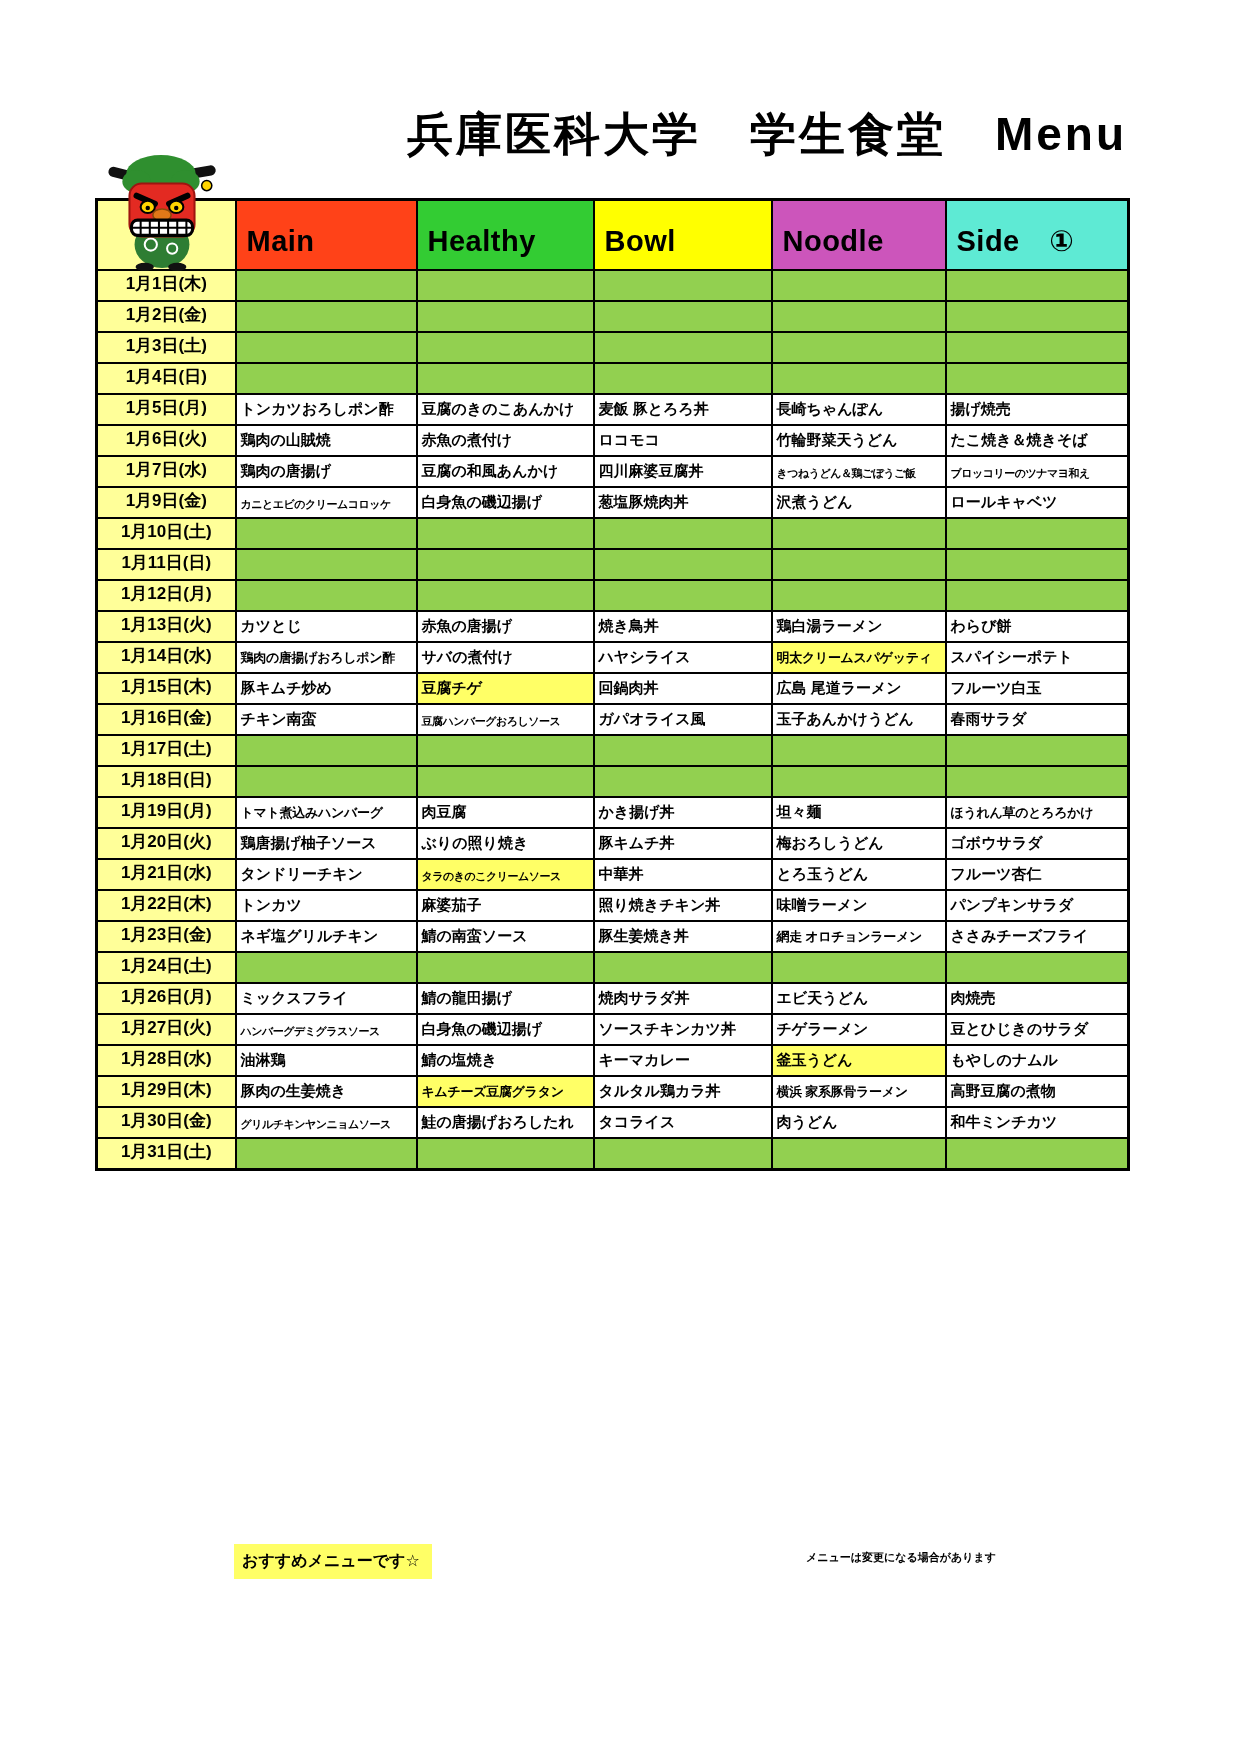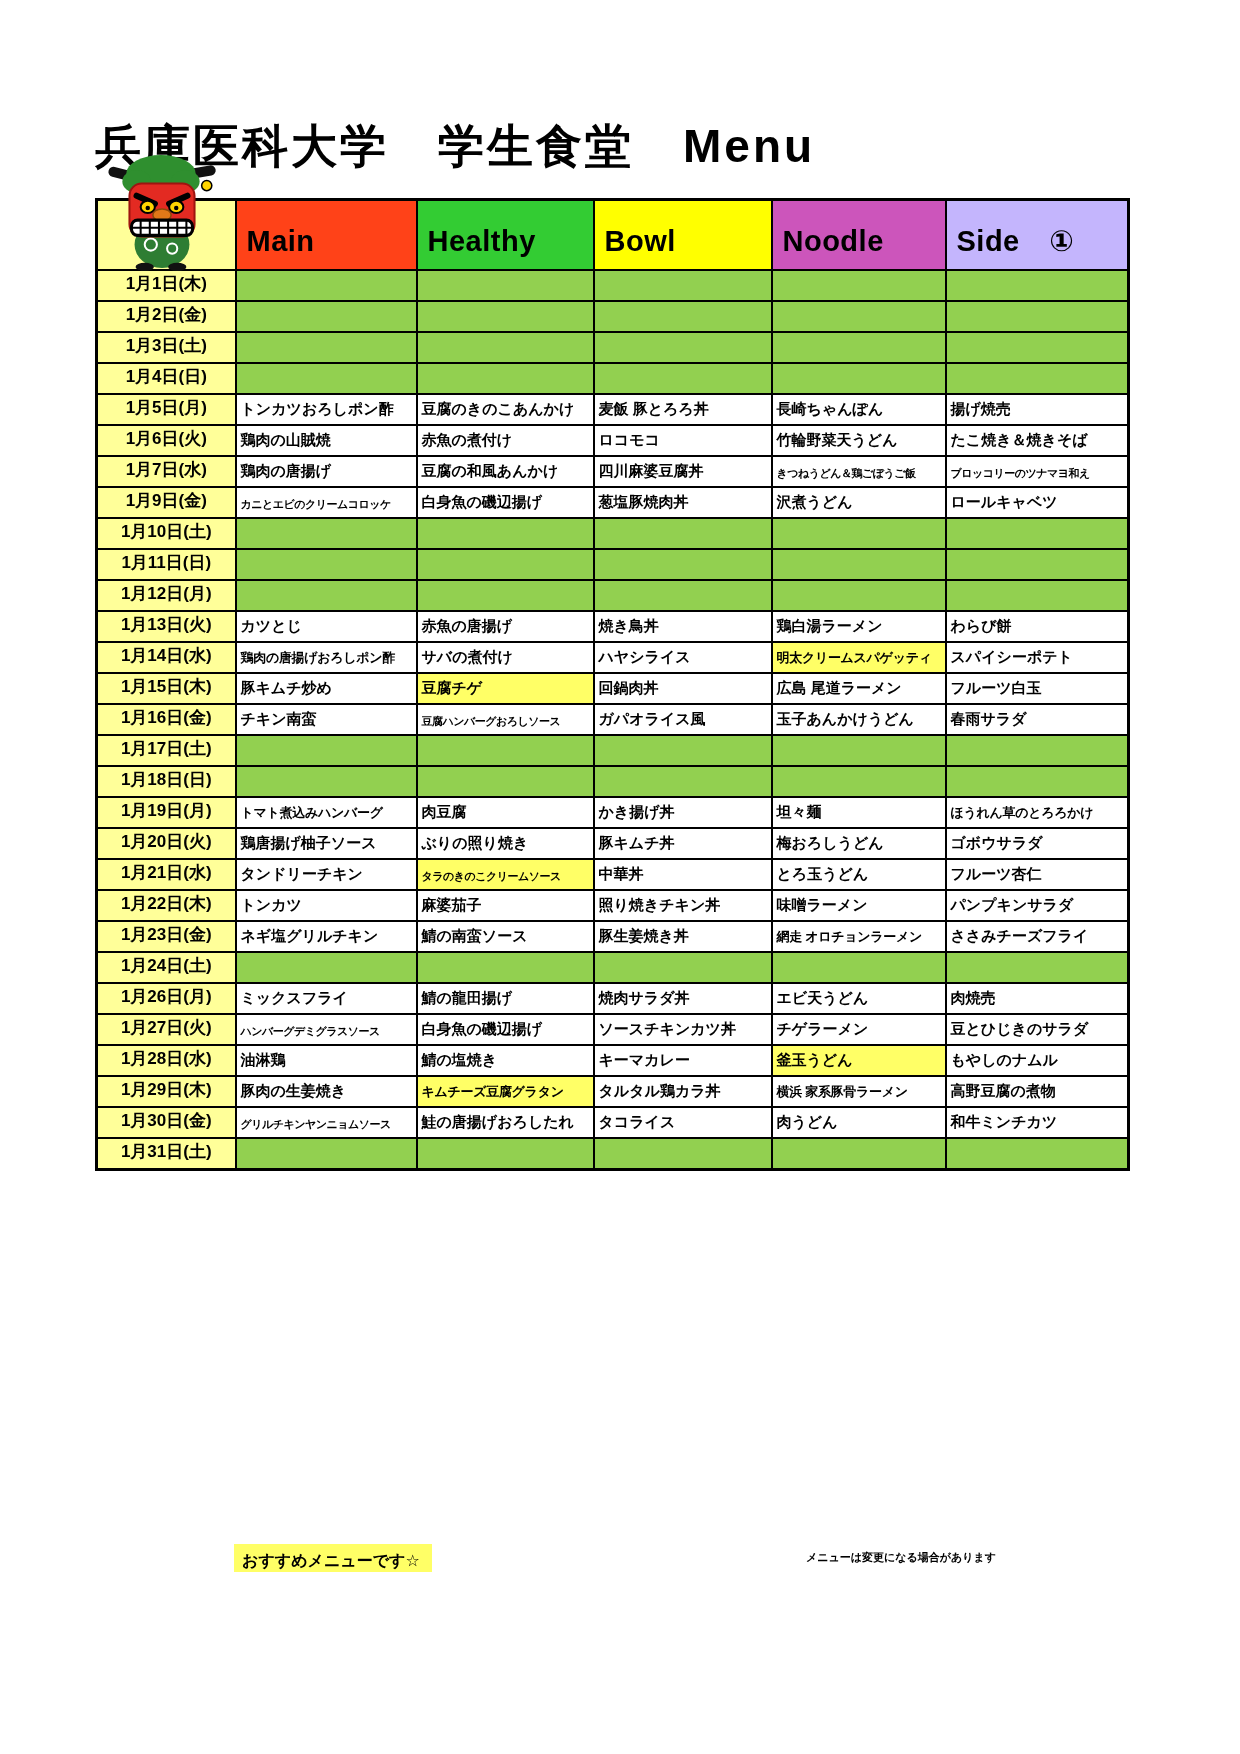--- a/index.html
+++ b/index.html
@@ -1,22 +1,22 @@
 <!DOCTYPE html>
 <html style="--date-bg: #FFFF99; --empty-bg: #92D050; --hl-bg: #FFFF66; --border: #000000;"><head>
 <meta charset="utf-8">
 <style>
   html,body{margin:0;padding:0;}
   body{
     width:1240px;height:1754px;background:#ffffff;position:relative;
     font-family:"Liberation Sans","DejaVu Sans",sans-serif;color:#000;
   }
   .title{
-    position:absolute;left:95px;top:116px;width:1032px;margin:0;
-    text-align:left;font-size:46px;font-weight:bold;letter-spacing:3px;
+    position:absolute;left:95px;top:104px;width:1032px;margin:0;
+    text-align:right;font-size:46px;font-weight:bold;letter-spacing:3px;
   }
   .menu-table{
     position:absolute;left:95px;top:198px;
     border-collapse:collapse;table-layout:fixed;
   }
   .menu-table th,.menu-table td{
     border:2px solid var(--border,#000);box-sizing:border-box;
   }
   .menu-table{border:3px solid var(--border,#000);}
   th.corner{
@@ -37,21 +37,21 @@
   }
   td.menu.sm{font-size:13px;letter-spacing:-0.3px;}
   td.menu.xs{font-size:11px;letter-spacing:-0.5px;}
   td.menu.hl{background:var(--hl-bg,#FFFF66);}
   td.empty{background:var(--empty-bg,#92D050);}
   .mascot{
     position:absolute;left:8px;bottom:-4px;width:112px;height:122px;z-index:5;
   }
   .legend{
     position:absolute;left:234px;top:1544px;background:var(--hl-bg,#FFFF66);
-    font-weight:bold;font-size:16px;padding:7px 12px 0 8px;white-space:nowrap;
+    font-weight:bold;font-size:16px;padding:7px 12px 7px 8px;white-space:nowrap;
   }
   .note{
     position:absolute;left:806px;top:1550px;font-weight:bold;font-size:11px;white-space:nowrap;
   }
 </style>
 </head>
 <body>
 
 <h1 class="title">兵庫医科大学　学生食堂　Menu</h1>
 
@@ -104,21 +104,21 @@
           <line x1="52" y1="68" x2="52" y2="83" stroke="#000" stroke-width="2"></line>
           <line x1="61" y1="68" x2="61" y2="83" stroke="#000" stroke-width="2"></line>
           <line x1="70" y1="68" x2="70" y2="83" stroke="#000" stroke-width="2"></line>
           <line x1="79" y1="68" x2="79" y2="83" stroke="#000" stroke-width="2"></line>
         </svg>
       </th>
     <th class="colhead" style="background: rgb(255, 66, 24);">Main</th>
         <th class="colhead" style="background: rgb(51, 204, 51);">Healthy</th>
         <th class="colhead" style="background: rgb(255, 255, 0);">Bowl</th>
         <th class="colhead" style="background: rgb(204, 85, 187);">Noodle</th>
-        <th class="colhead" style="background: #c4b5fd;">Side　①</th>
+        <th class="colhead" style="background: #5eead4;">Side　①</th>
       </tr>
   </thead>
   <tbody id="menu-body">
       <tr>
         <td class="date">1月1日(木)</td>
         <td class="empty"></td>
         <td class="empty"></td>
         <td class="empty"></td>
         <td class="empty"></td>
         <td class="empty"></td>

